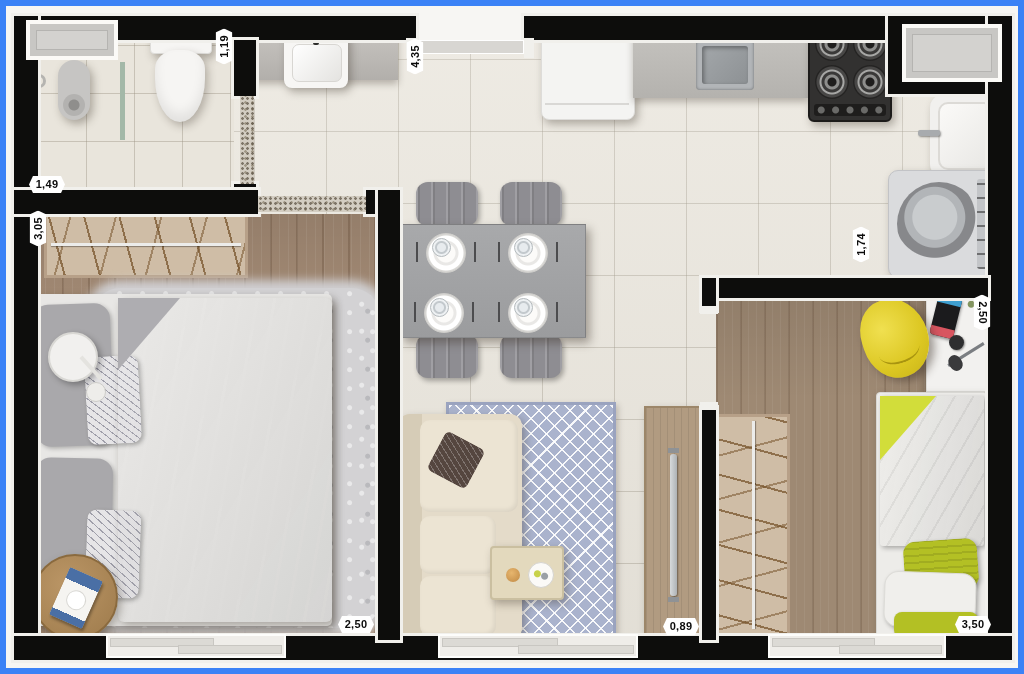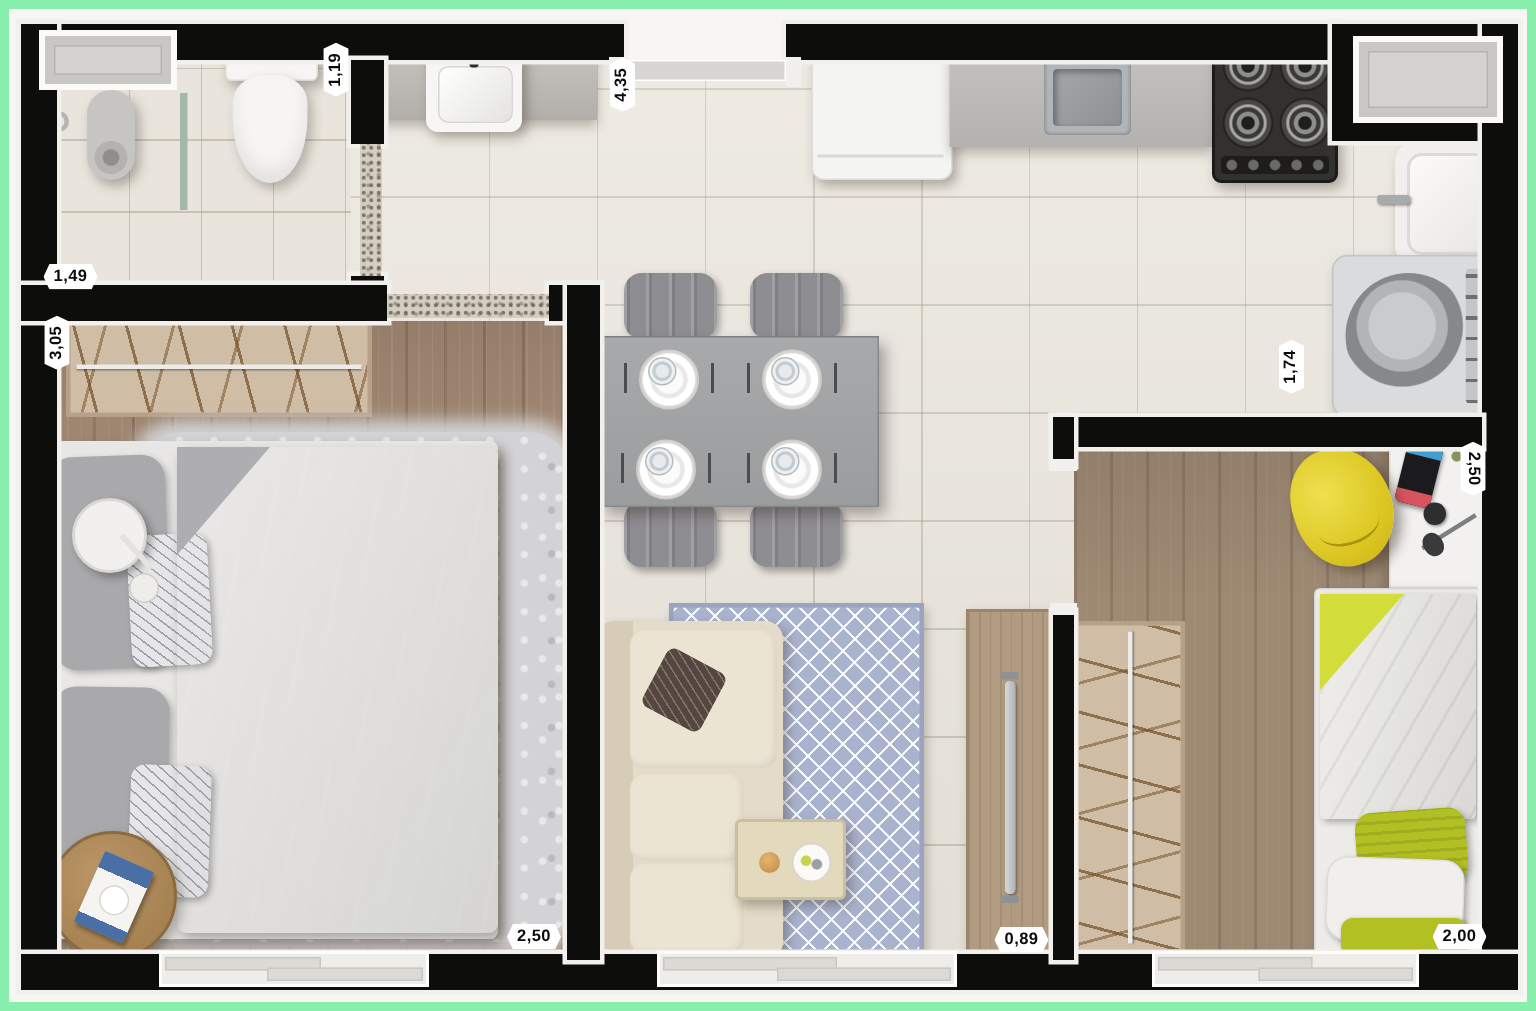--- a/index.html
+++ b/index.html
@@ -1,16 +1,16 @@
 <!DOCTYPE html>
 <html><head>
 <meta charset="utf-8">
 <style>
   html,body{margin:0;padding:0;background:#ffffff;}
-  .stage{position:relative;width:1024px;height:674px;background:#86efac;overflow:hidden;
+  .stage{position:relative;width:1024px;height:674px;background:#3b82f6;overflow:hidden;
          font-family:"Liberation Sans", sans-serif;}
   .abs{position:absolute;}
   
   .wall{position:absolute;background:#0d0d0c;box-shadow:0 0 0 3px #f1f0ec;}
   .jamb{position:absolute;background:#f1f0ec;}
   
   .floor-tile{position:absolute;background-color:#eae6dd;background-image:
      linear-gradient(rgba(255,255,255,.18),rgba(0,0,0,.03)),
      repeating-linear-gradient(0deg, rgba(150,142,126,.38) 0 1px, transparent 1px 72px),
      repeating-linear-gradient(90deg, rgba(150,142,126,.38) 0 1px, transparent 1px 72px);}
@@ -291,15 +291,15 @@
   </div>
 
   <div class="dim" style="left:29px;top:176px;">1,49</div>
   <div class="dim v90" style="left:206px;top:38px;">1,19</div>
   <div class="dim v90" style="left:397px;top:48px;">4,35</div>
   <div class="dim v90" style="left:20px;top:220px;">3,05</div>
   <div class="dim" style="left:338px;top:616px;">2,50</div>
   <div class="dim v90" style="left:843px;top:236px;">1,74</div>
   <div class="dim v90cw" style="left:964px;top:304px;">2,50</div>
   <div class="dim" style="left:663px;top:618px;">0,89</div>
-  <div class="dim" style="left:955px;top:616px;">2,00</div>
+  <div class="dim" style="left:955px;top:616px;">3,50</div>
 
 </div>
 
 </body></html>

